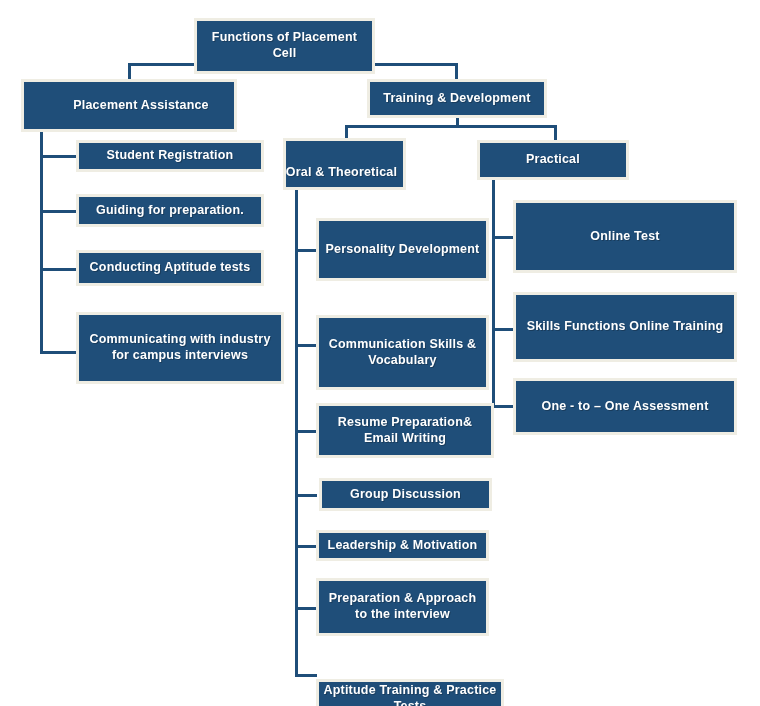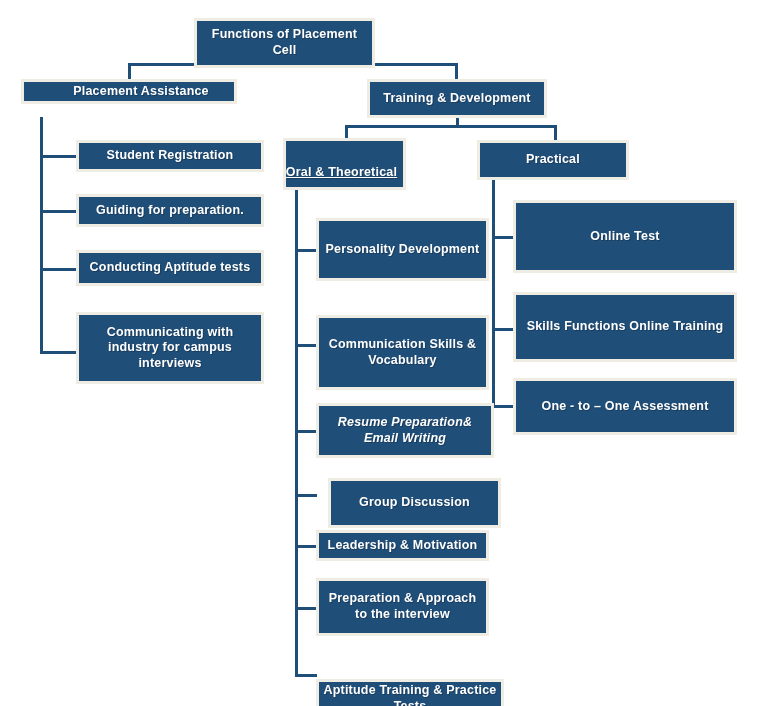--- a/index.html
+++ b/index.html
@@ -81,69 +81,69 @@
   <div class="conn h" style="left:295px; top:494px; width:22px;"></div>
   <div class="conn h" style="left:295px; top:545px; width:22px;"></div>
   <div class="conn h" style="left:295px; top:607px; width:22px;"></div>
   <div class="conn h" style="left:295px; top:674px; width:22px;"></div>
 
   <div class="conn v" style="left:492px; top:180px; height:227px;"></div>
   <div class="conn h" style="left:492px; top:236px; width:22px;"></div>
   <div class="conn h" style="left:492px; top:328px; width:22px;"></div>
   <div class="conn h" style="left:492px; top:405px; width:22px;"></div>
 
-  <div class="node wrap" style="left:194px; top:18px; width:181px; height:50px;">
+  <div class="node wrap" style="left:194px; top:18px; width:181px; height:56px;">
     <span class="lbl">Functions of Placement Cell</span>
   </div>
 
-  <div class="node" style="left:21px; top:79px; width:216px; height:25px;padding-left:24px;">
+  <div class="node" style="left:21px; top:79px; width:216px; height:53px;padding-left:24px;">
     <span class="lbl">Placement Assistance</span>
   </div>
 
   <div class="node" style="left:367px; top:79px; width:180px; height:39px;">
     <span class="lbl">Training &amp; Development</span>
   </div>
 
-  <div class="node align-bottom overflow" style="left:283px; top:138px; width:123px; height:52px;text-decoration:underline;">
+  <div class="node align-bottom overflow" style="left:283px; top:138px; width:123px; height:52px;">
     <span class="lbl">Oral &amp; Theoretical</span>
   </div>
 
   <div class="node" style="left:477px; top:140px; width:152px; height:40px;">
     <span class="lbl">Practical</span>
   </div>
 
   <div class="node" style="left:76px; top:140px; width:188px; height:32px;">
     <span class="lbl">Student Registration</span>
   </div>
 
   <div class="node" style="left:76px; top:250px; width:188px; height:36px;">
     <span class="lbl">Conducting  Aptitude  tests</span>
   </div>
 
   <div class="node" style="left:76px; top:194px; width:188px; height:33px;">
     <span class="lbl">Guiding for preparation.</span>
   </div>
 
-  <div class="node wrap" style="left:76px; top:312px; width:188px; height:72px;">
+  <div class="node wrap" style="left:76px; top:312px; width:208px; height:72px;">
     <span class="lbl">Communicating  with industry  for campus interviews</span>
   </div>
 
   <div class="node" style="left:316px; top:218px; width:173px; height:63px;">
     <span class="lbl">Personality  Development</span>
   </div>
 
   <div class="node wrap" style="left:316px; top:307px; width:173px; height:75px;margin-top:8px;">
     <span class="lbl">Communication  Skills &amp; Vocabulary</span>
   </div>
 
-  <div class="node wrap" style="left:316px; top:403px; width:178px; height:55px;font-style:italic;">
+  <div class="node wrap" style="left:316px; top:403px; width:178px; height:55px;">
     <span class="lbl">Resume Preparation&amp; Email Writing</span>
   </div>
 
-  <div class="node" style="left:328px; top:478px; width:173px; height:50px;text-align:center;">
+  <div class="node" style="left:319px; top:478px; width:173px; height:33px;text-align:center;">
     <span class="lbl">Group Discussion</span>
   </div>
 
   <div class="node" style="left:316px; top:530px; width:173px; height:31px;">
     <span class="lbl">Leadership &amp; Motivation</span>
   </div>
 
   <div class="node wrap" style="left:316px; top:578px; width:173px; height:58px;">
     <span class="lbl">Preparation &amp; Approach to the interview</span>
   </div>

